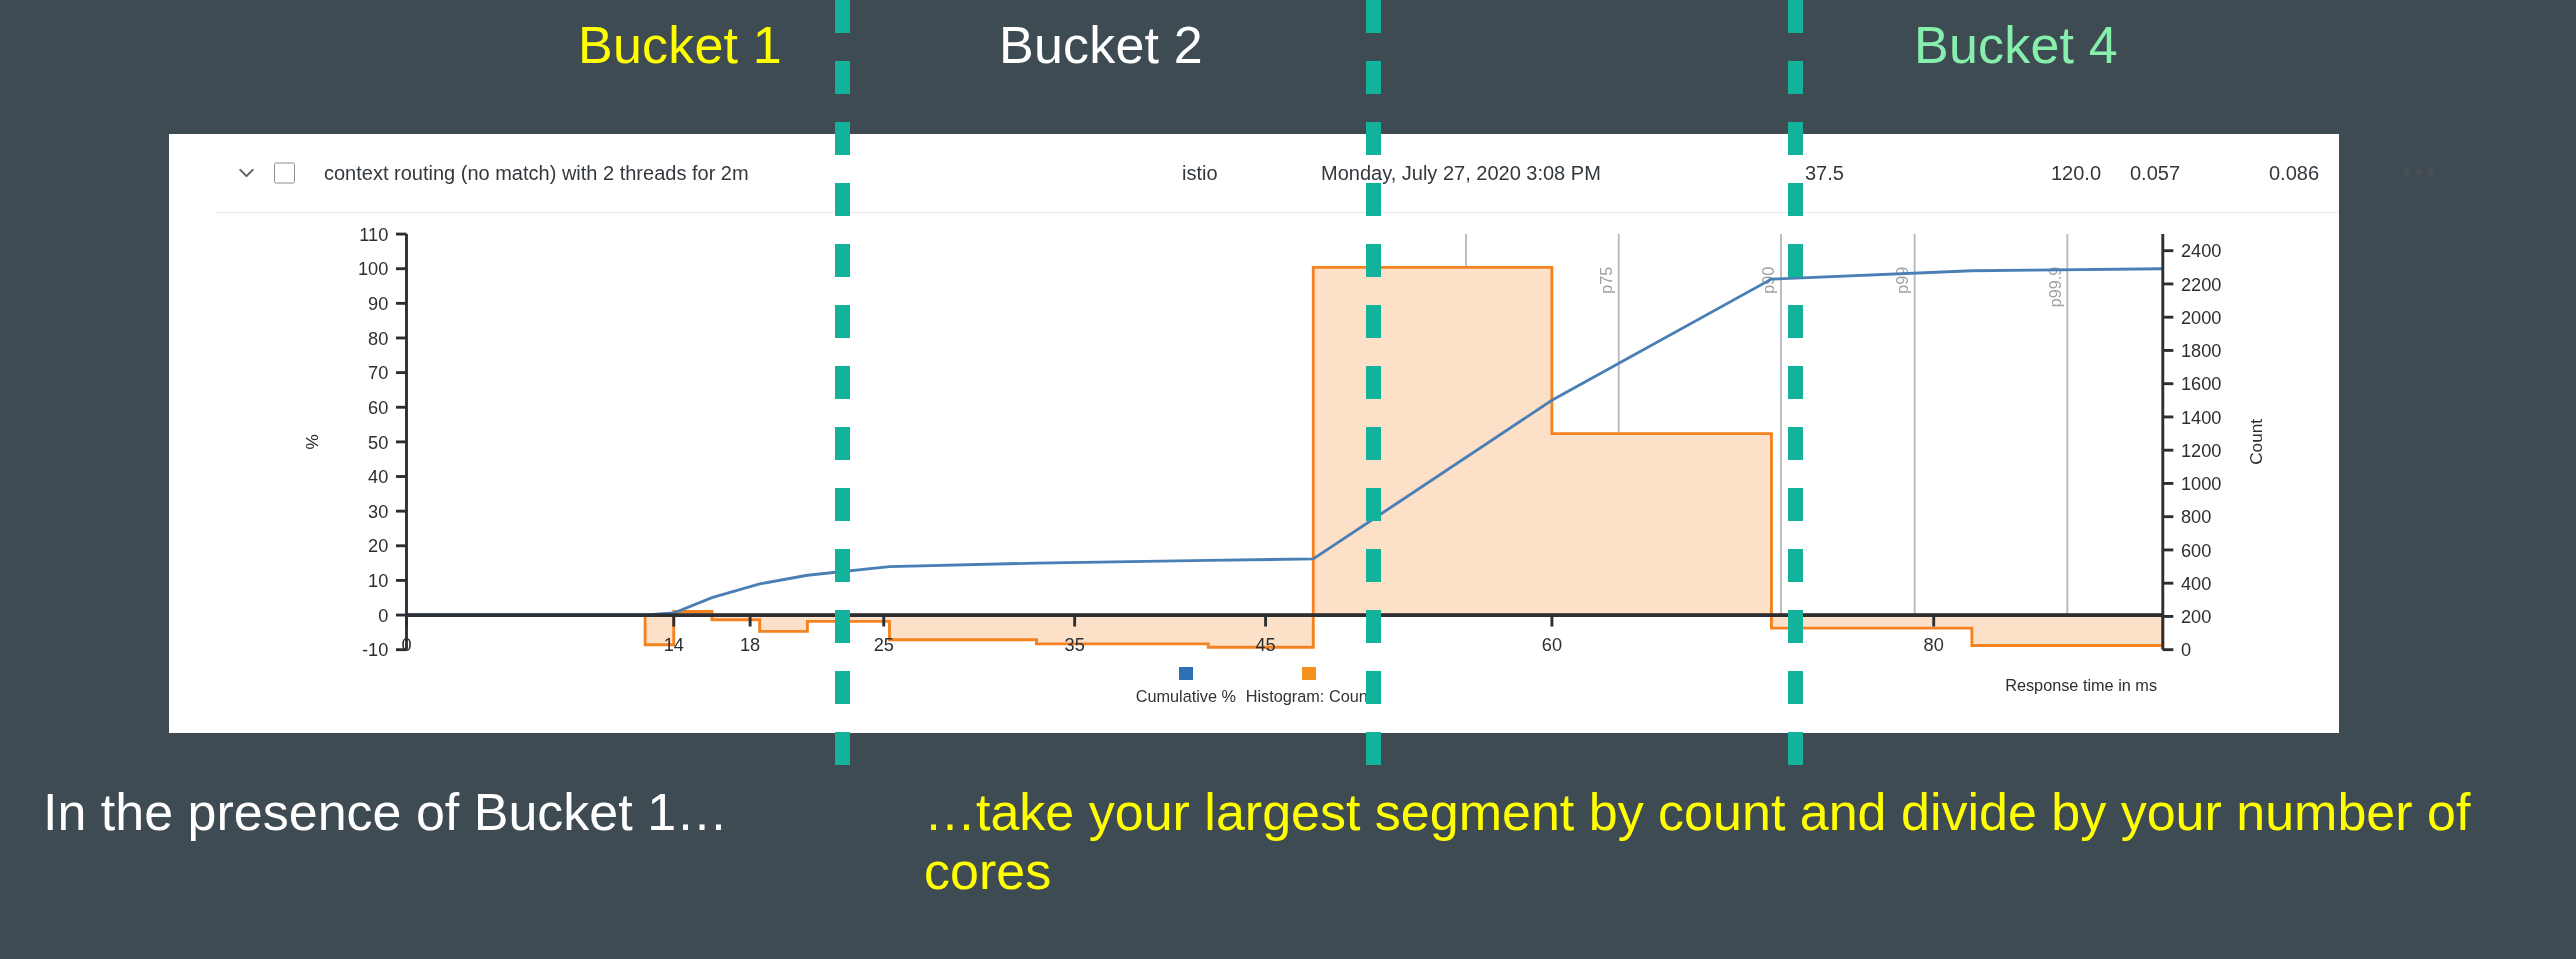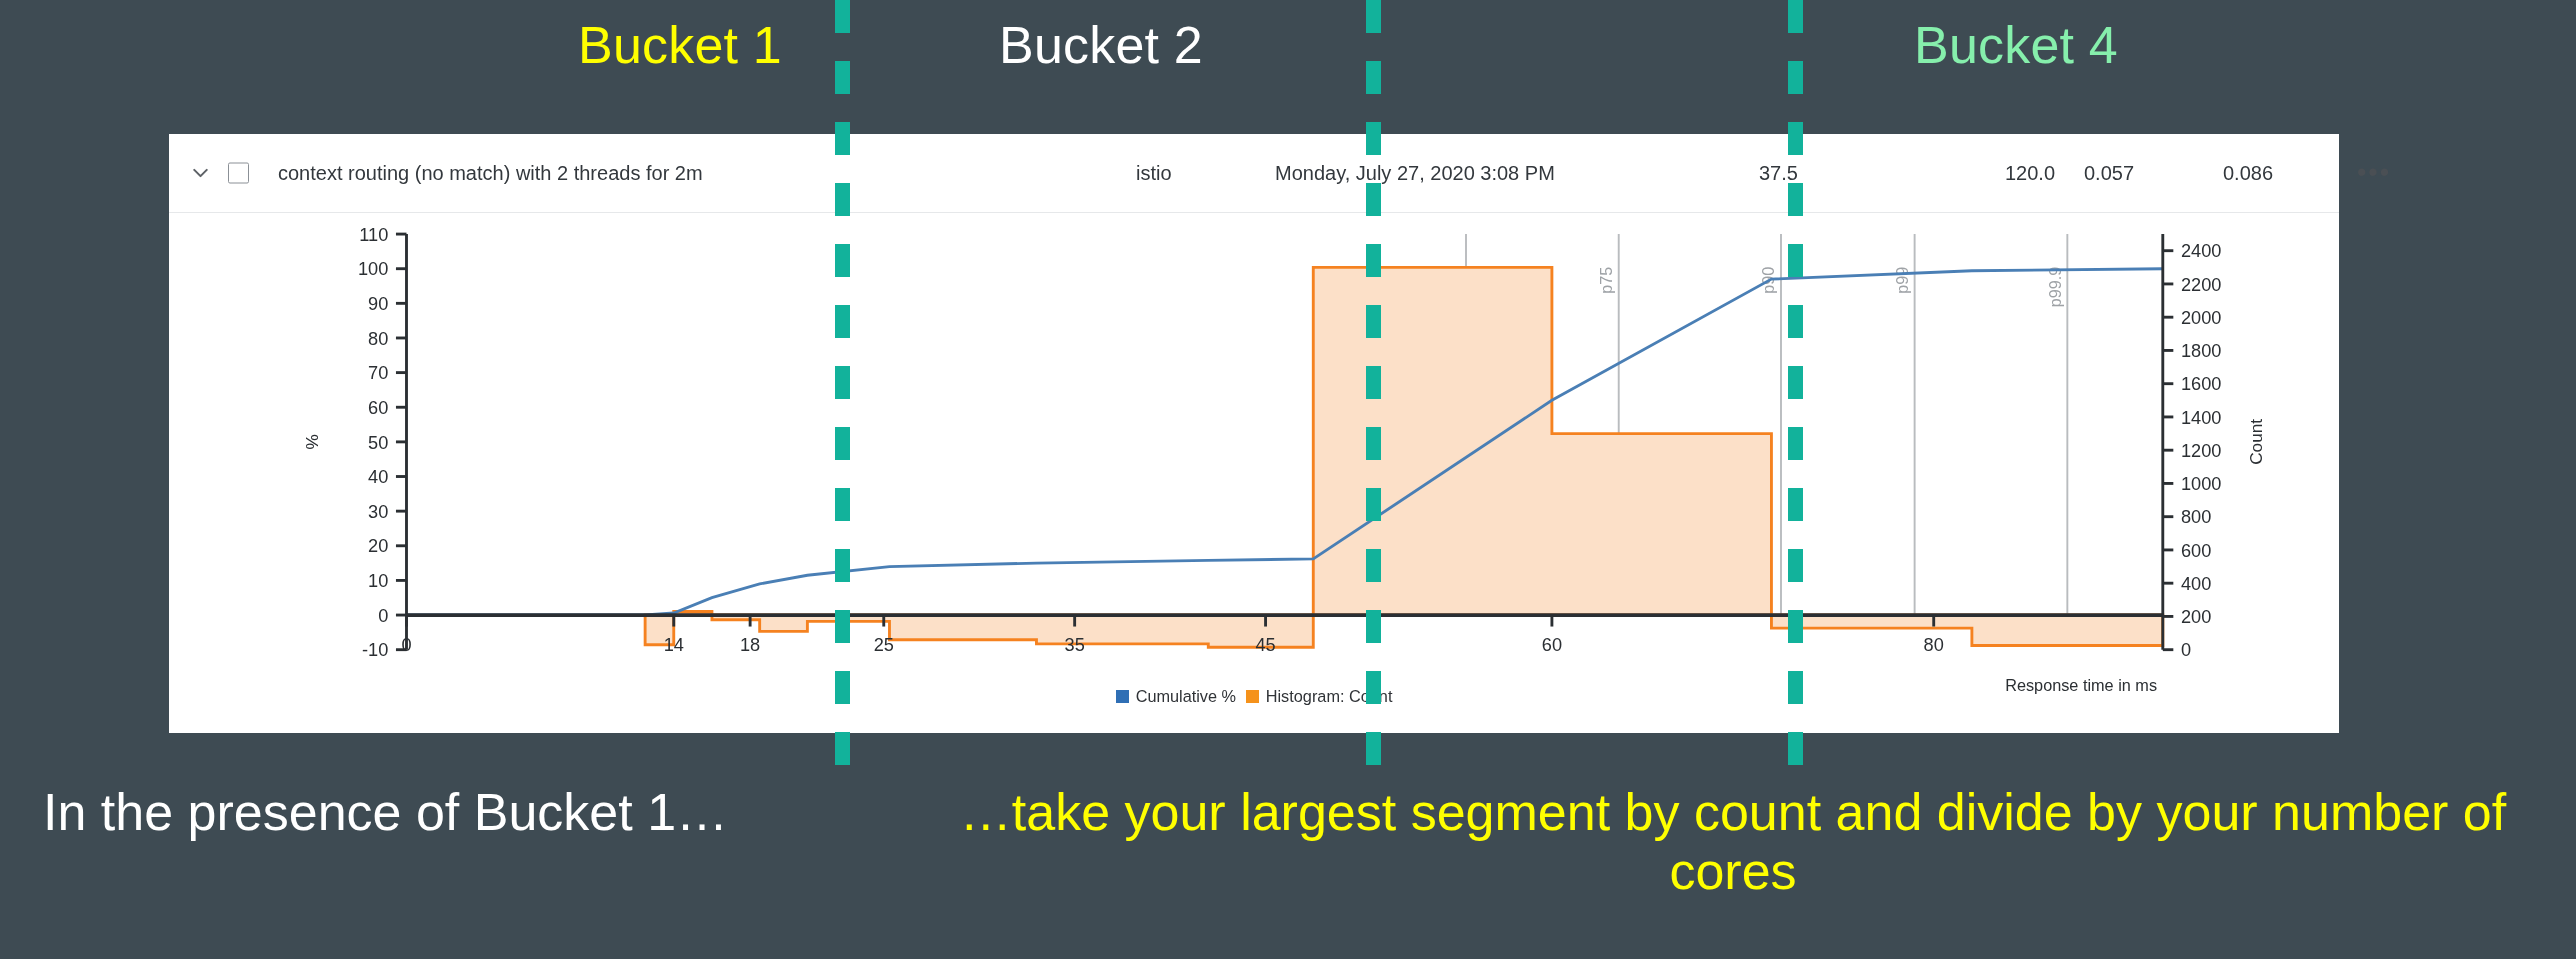--- a/index.html
+++ b/index.html
@@ -39,20 +39,21 @@
     width: 2170px; height: 599px;
     background: #ffffff;
   }
 
   
   #card-header {
     position: relative;
     height: 79px;
     border-bottom: 1px solid #e6e8ea;
     background: #ffffff;
+    margin-left: 46px;
   }
   #card-header > * { position: absolute; top: 50%; transform: translateY(-50%); }
   .hdr-chevron {
     left: 19px; width: 25px; height: 25px;
     color: #5f6368;
   }
   .hdr-chevron svg { display:block; }
   .hdr-check {
     left: 59px;
     width: 21px; height: 21px;
@@ -84,21 +85,21 @@
   
   #legend {
     position: absolute;
     left: 0; right: 0;
     bottom: 27px;
     display: flex; justify-content: center; align-items: center;
     gap: 9.6px;
     font-size: 16.3px; color: #303337;
     pointer-events: none;
   }
-  #legend .item { display: flex; align-items: center; gap: 6.7px; }
+  #legend .item { display: flex; align-items: center; gap: 6.7px; flex-direction: column; }
   #legend .swatch { width: 13.4px; height: 13.4px; display:inline-block; }
 
   
   .dash-col {
     position: absolute;
     top: 0;
     width: 15.3px;
     height: 778px;
     background: repeating-linear-gradient(
       to bottom,
@@ -108,21 +109,21 @@
   }
 
   
   .caption {
     position: absolute;
     font-size: 52px;
     line-height: 1.14;
     white-space: pre-line;
   }
   .caption.left  { color: #ffffff; left: 43px;  top: 783px; width: 862px; text-align: left;}
-  .caption.right { color: #ffff00; left: 924px; top: 783px; width: 1618px; text-align: center;}
+  .caption.right { color: #ffff00; left: 924px; top: 783px; width: 1618px; text-align: left;}
 </style>
 </head>
 <body>
 
 <div id="slide">
 
   <div class="bucket-label b1">Bucket 1</div>
   <div class="bucket-label b2">Bucket 2</div>
   <div class="bucket-label b4">Bucket 4</div>
 

